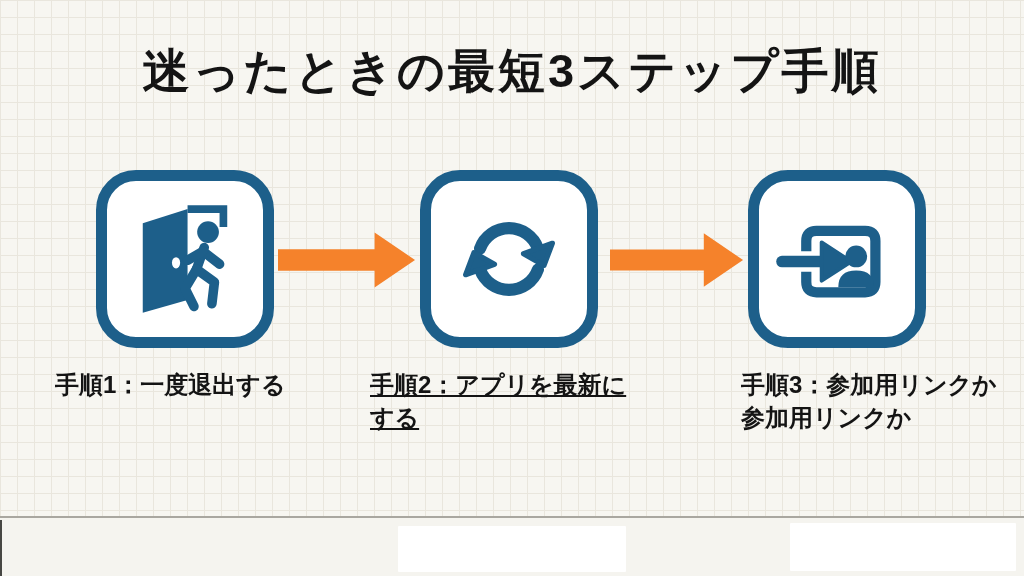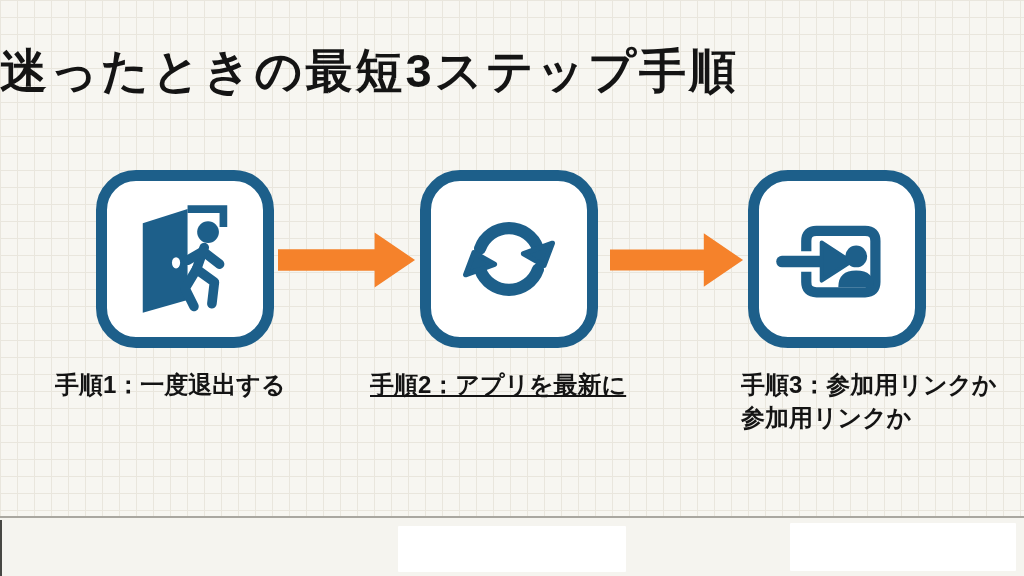--- a/index.html
+++ b/index.html
@@ -9,21 +9,21 @@
     width:1024px;height:576px;
     overflow:hidden;
     background-color:var(--bg,#f7f6f1);
     background-image:
       linear-gradient(var(--grid,#e9e6dd) 1px, transparent 1px),
       linear-gradient(90deg, var(--grid,#e9e6dd) 1px, transparent 1px);
     background-size:17px 17px;
   }
   .title{
     position:absolute;top:40px;left:0;width:1024px;
-    margin:0;text-align:left;
+    margin:0;text-align:center;
     font-size:47px;font-weight:900;letter-spacing:3px;
     color:var(--text,#141414);
   }
   .icon-box{
     position:absolute;top:170px;
     width:178px;height:178px;
     box-sizing:border-box;
     background:#ffffff;
     border:11px solid var(--blue,#1d5f8a);
     border-radius:40px;
@@ -124,20 +124,21 @@
       <path d="M51 72 Q51 59 65 59 Q79 59 79 72 Z" fill="currentColor"></path>
     </svg>
   </div>
 
   <div class="step-label label1">
     <div>手順1：一度退出する</div>
     <div></div>
   </div>
   <div class="step-label label2">
     <div>手順2：アプリを最新に</div>
+    <div>する</div>
   </div>
   <div class="step-label label3">
     <div>手順3：参加用リンクか</div>
     <div>参加用リンクか</div>
   </div>
 
   <div class="footer">
     <div class="footer-divider"></div>
     <div class="footer-strip">
       <div class="left-edge-line"></div>

